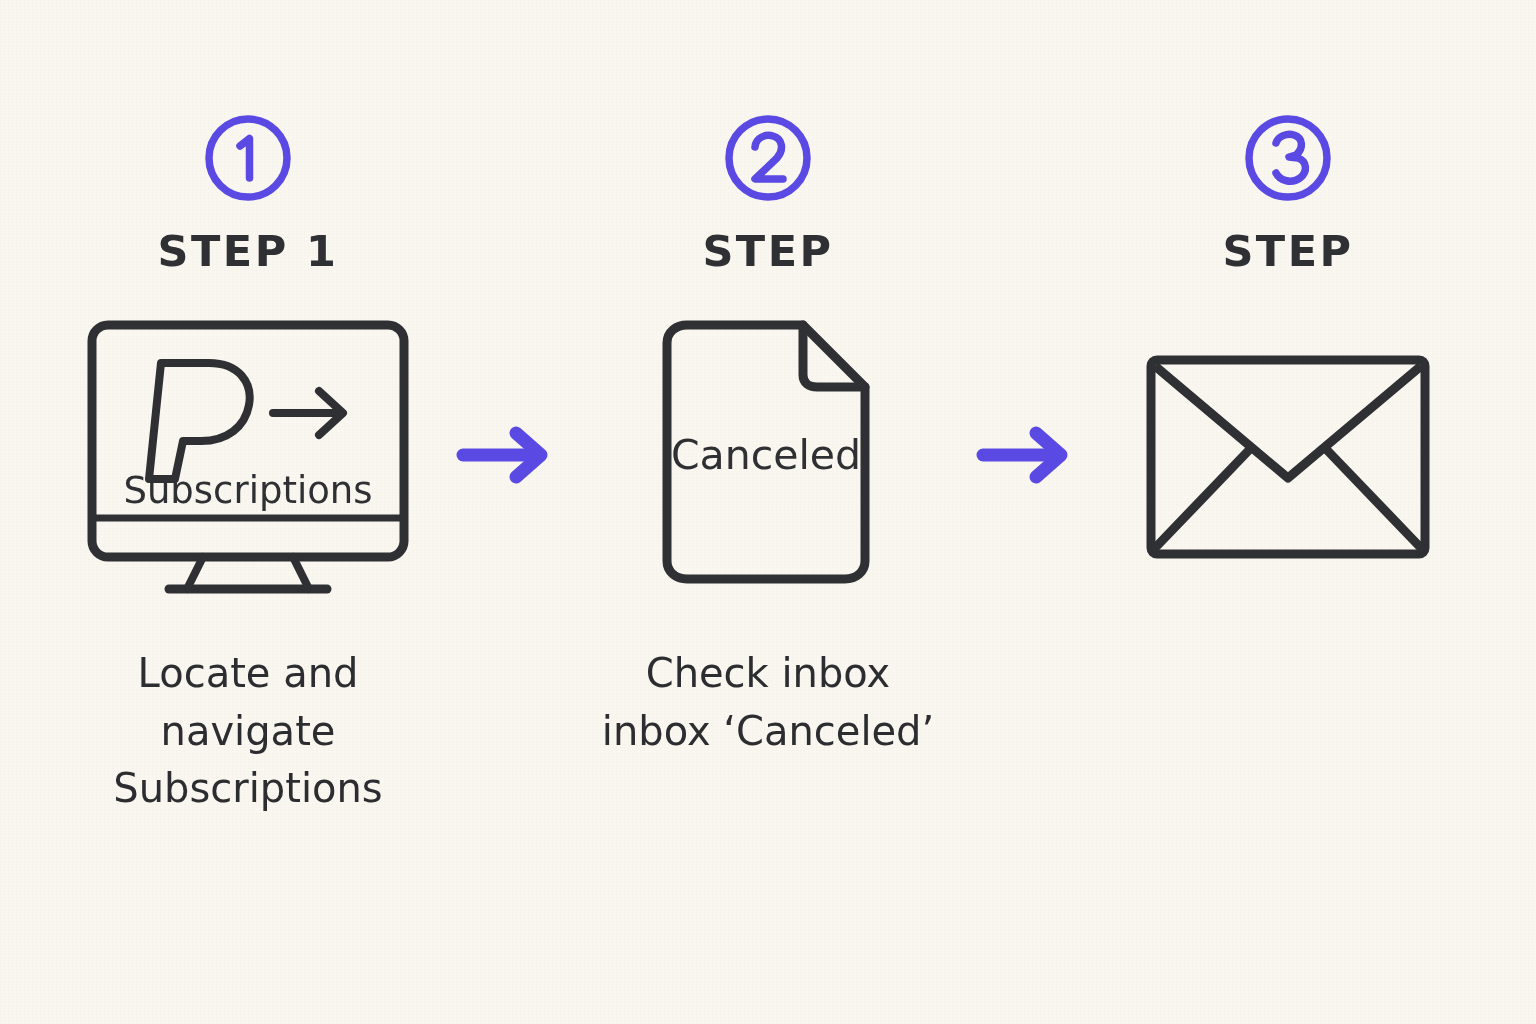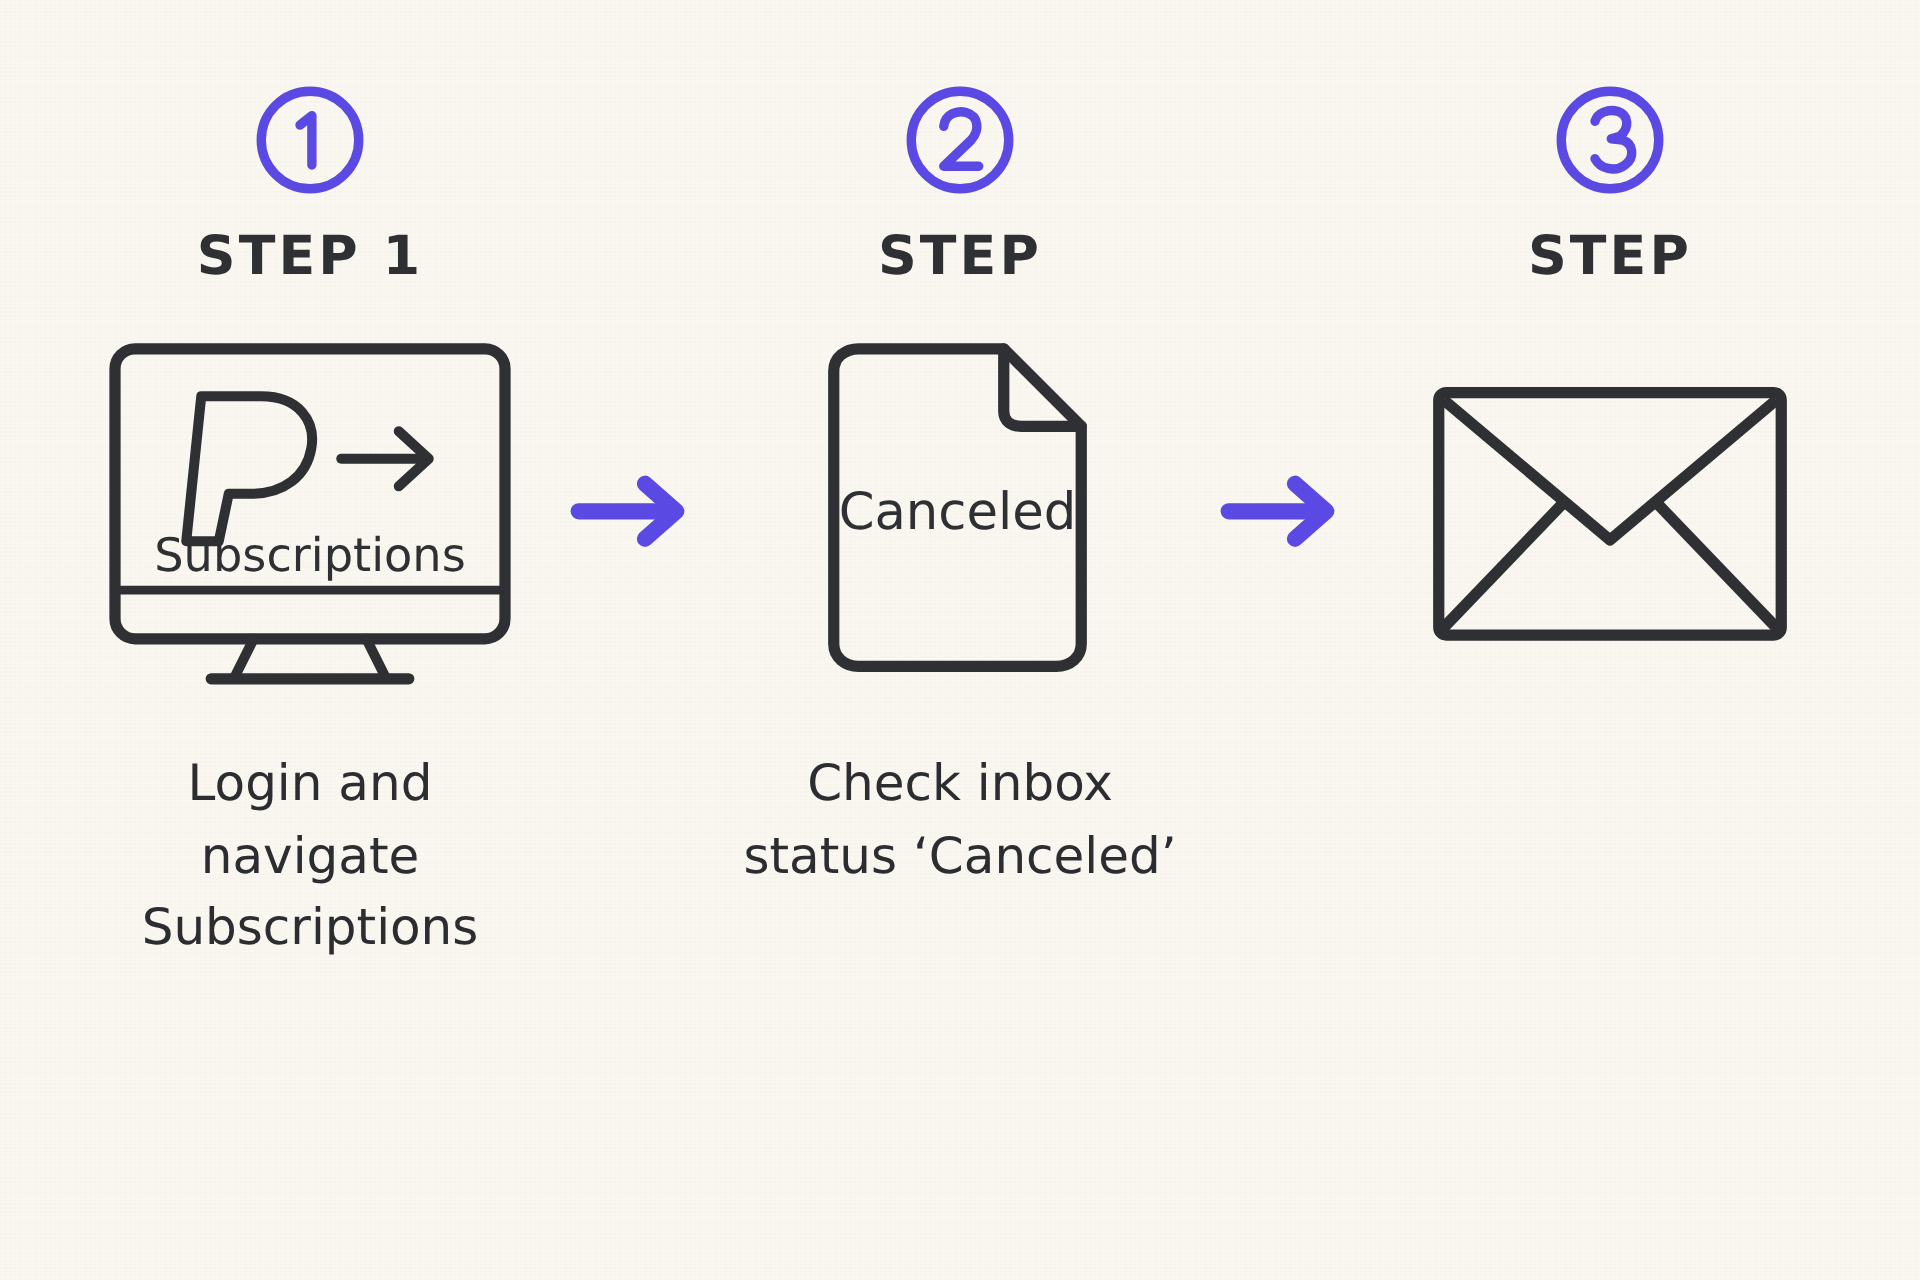--- a/index.html
+++ b/index.html
@@ -27,21 +27,21 @@
       repeating-linear-gradient(90deg, rgba(120,110,95,0.025) 0px, rgba(120,110,95,0.025) 1px, rgba(255,255,255,0) 1px, rgba(255,255,255,0) 4px);
   }
 
   .board {
     position: absolute;
     inset: 0;
     display: flex;
     flex-direction: row;
     align-items: flex-start;
     justify-content: center;
-    padding-top: 66px;
+    padding-top: 112px;
     box-sizing: border-box;
   }
 
   .step-col {
     width: 400px;
     display: flex;
     flex-direction: column;
     align-items: center;
     flex: 0 0 auto;
   }
@@ -127,21 +127,21 @@
         <g stroke="#2f3033" stroke-width="8" stroke-linecap="round" stroke-linejoin="round" fill="none">
           <line x1="190" y1="96" x2="258" y2="96"></line>
           <polyline points="236,74 260,96 236,118"></polyline>
         </g>
 
         <text x="165" y="186" text-anchor="middle" font-family="DejaVu Sans, sans-serif" font-size="37" fill="#2f3033">Subscriptions</text>
       </svg>
     </div>
 
     <div class="caption">
-      <span class="cap-line">Login and navigate</span>
+      <span class="cap-line">Locate and navigate</span>
       <span class="cap-line">Subscriptions</span>
     </div>
   </div>
 
   <div class="connector">
     <svg width="110" height="70" viewBox="0 0 110 70">
       <g stroke="#5a4ae3" stroke-width="13" stroke-linecap="round" stroke-linejoin="round" fill="none">
         <line x1="10" y1="35" x2="80" y2="35"></line>
         <polyline points="63,13 88,35 63,57"></polyline>
       </g>
@@ -164,21 +164,21 @@
                  L44 262 C33 262 24 255 24 244 Z" fill="none" stroke="#2f3033" stroke-width="9" stroke-linejoin="round"></path>
 
         <path d="M160 8 L160 58 C160 66 166 70 174 70 L222 70" fill="none" stroke="#2f3033" stroke-width="9" stroke-linejoin="round" stroke-linecap="round"></path>
 
         <text x="123" y="152" text-anchor="middle" font-family="DejaVu Sans, sans-serif" font-size="41" fill="#2f3033">Canceled</text>
       </svg>
     </div>
 
     <div class="caption">
       <span class="cap-line">Check inbox</span>
-      <span class="cap-line">status ‘Canceled’</span>
+      <span class="cap-line">inbox ‘Canceled’</span>
     </div>
   </div>
 
   <div class="connector">
     <svg width="110" height="70" viewBox="0 0 110 70">
       <g stroke="#5a4ae3" stroke-width="13" stroke-linecap="round" stroke-linejoin="round" fill="none">
         <line x1="10" y1="35" x2="80" y2="35"></line>
         <polyline points="63,13 88,35 63,57"></polyline>
       </g>
     </svg>

